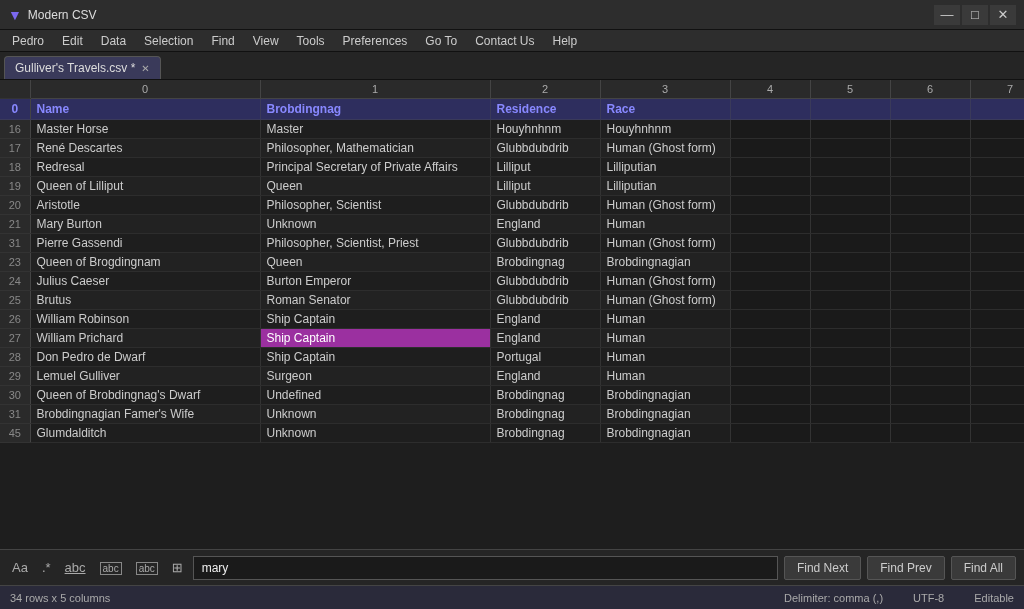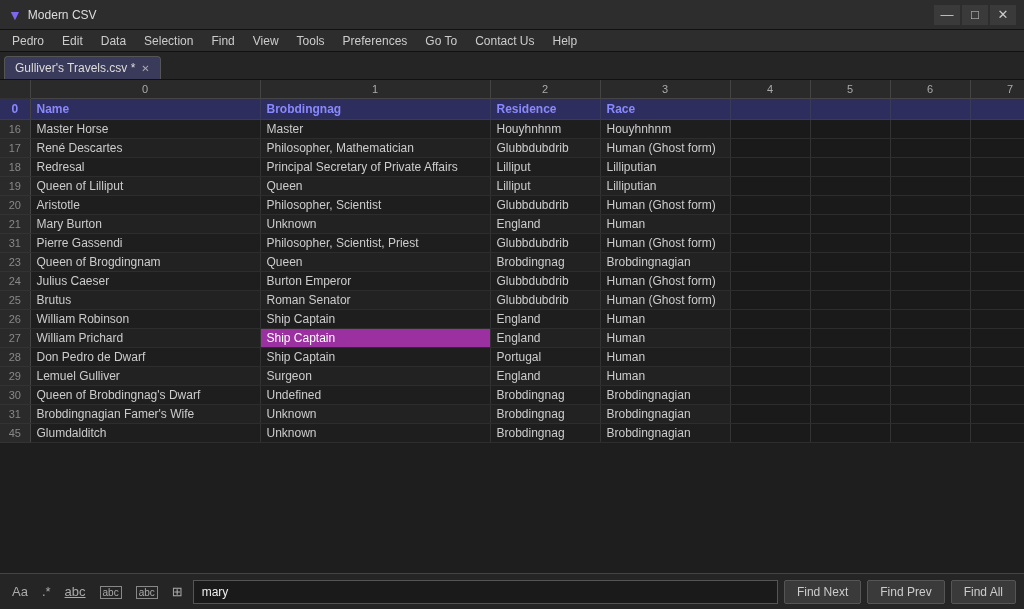--- a/index.html
+++ b/index.html
@@ -488,13 +488,21 @@
     <button class="find-icon-btn" title="Whole Word" style="text-decoration: underline;">abc</button>
     <button class="find-icon-btn" title="Contains"><span style="border: 1px solid #888; padding: 0 2px; font-size:10px;">abc</span></button>
     <button class="find-icon-btn" title="Wrap"><span style="font-size:10px; border:1px solid #888; padding:0 2px;">abc</span></button>
     <button class="find-icon-btn" title="Extra">⊞</button>
     <input id="find-input" type="text" value="mary" placeholder="Search..." style="">
     <button class="find-btn">Find Next</button>
     <button class="find-btn">Find Prev</button>
     <button class="find-btn">Find All</button>
   </div>
 
+  <div id="status-bar">
+    <span>34 rows x 5 columns</span>
+    <div id="status-bar-right">
+      <span>Delimiter: comma (,)</span>
+      <span>UTF-8</span>
+      <span>Editable</span>
+    </div>
+  </div>
 </div>
 
 </body></html>

